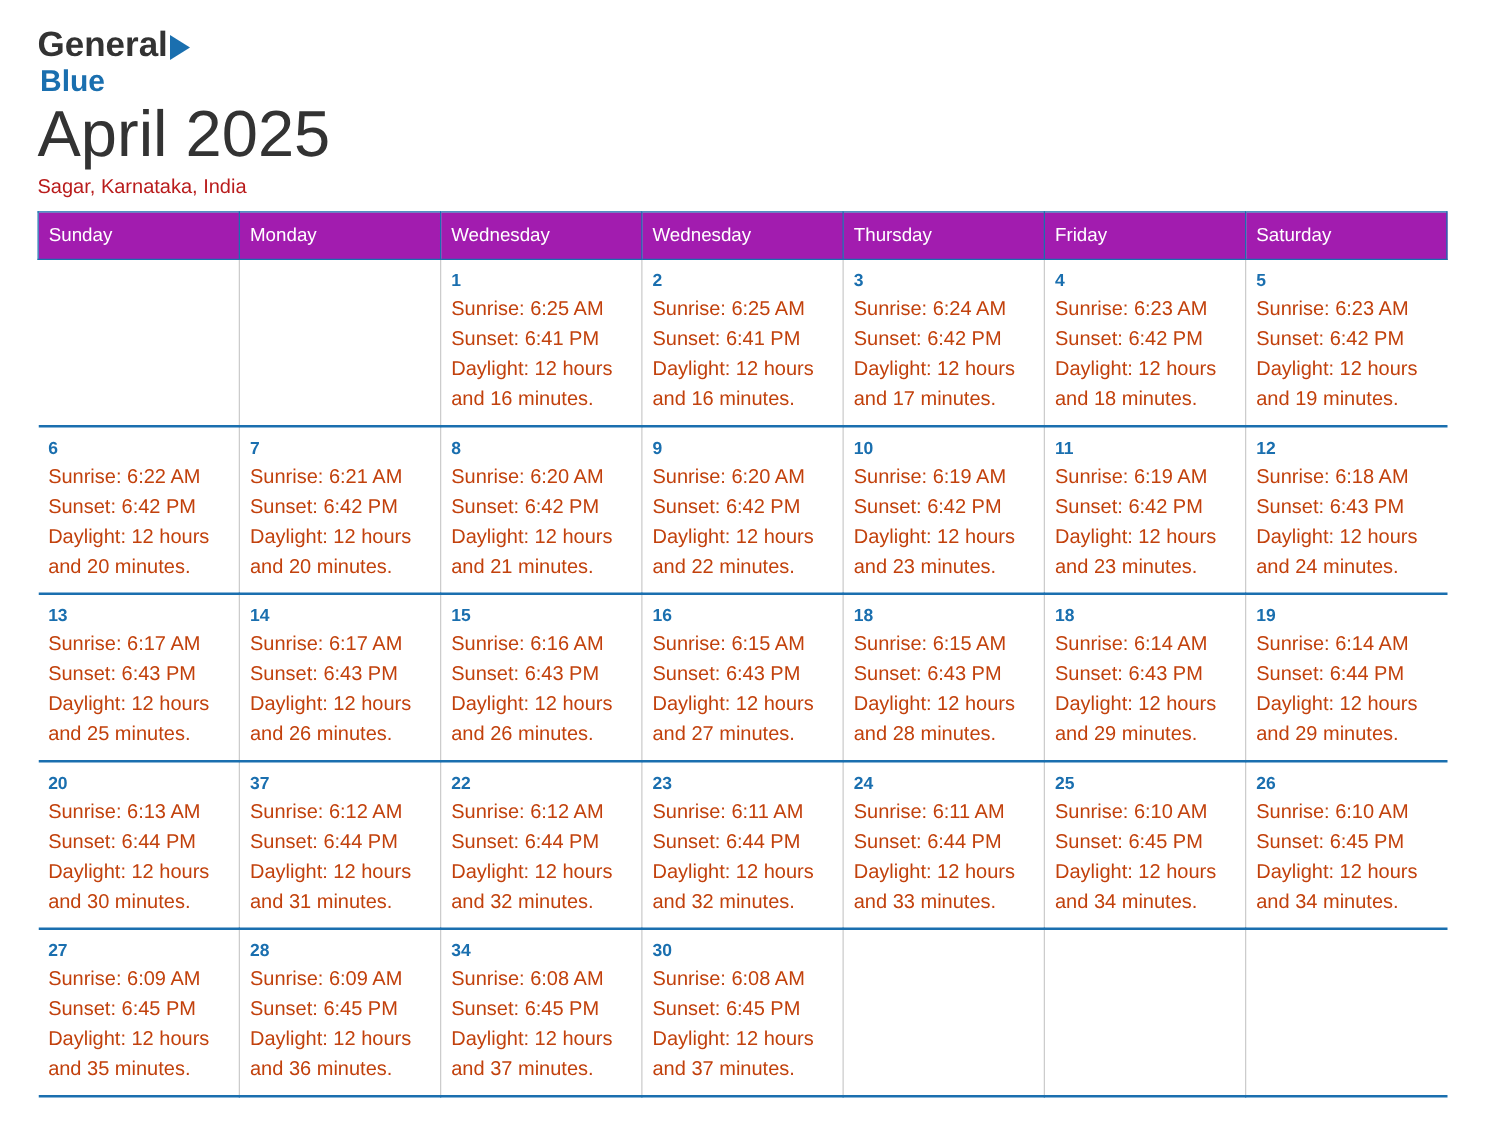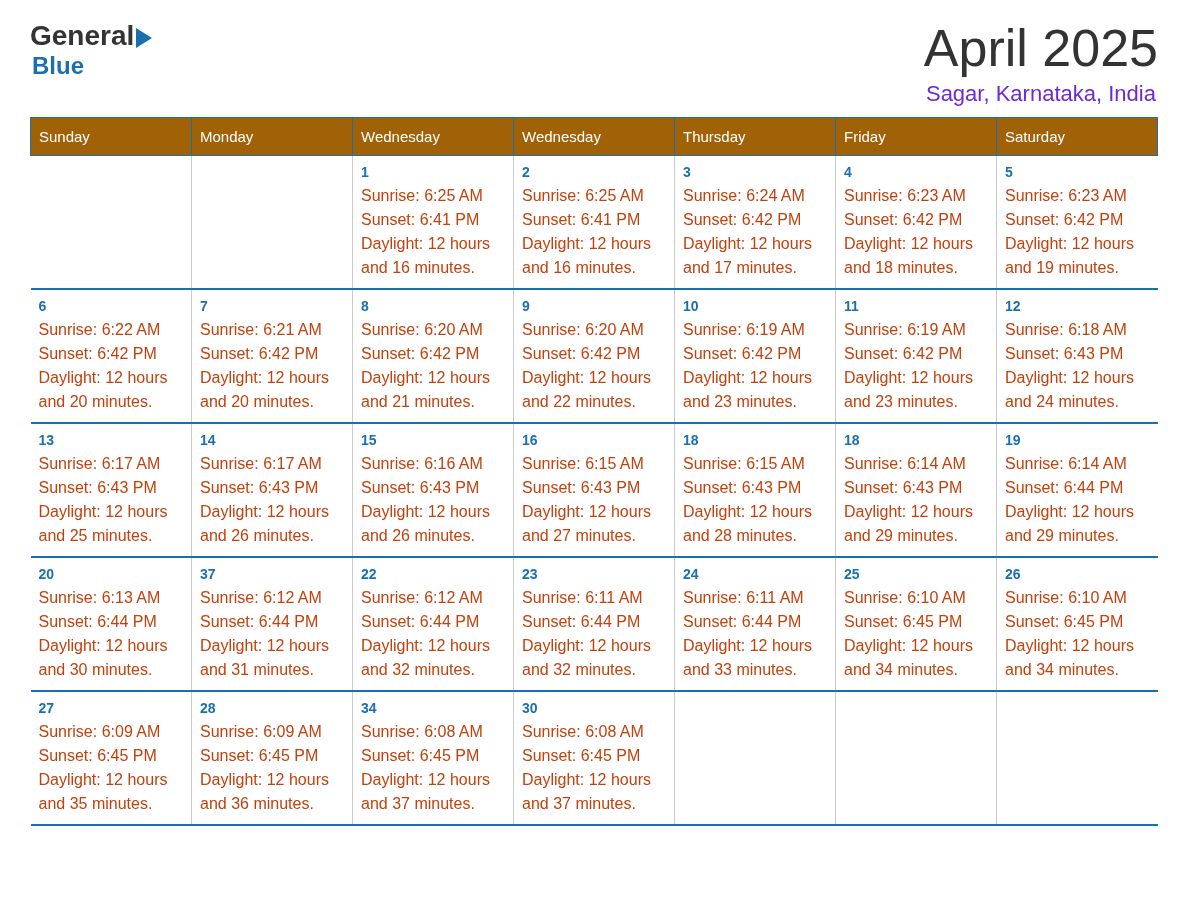--- a/index.html
+++ b/index.html
@@ -8,20 +8,21 @@
       background: #fff;
       width: 1188px;
       min-height: 918px;
       padding: 20px 30px;
     }
     .header {
       display: flex;
       justify-content: space-between;
       align-items: flex-start;
       margin-bottom: 10px;
+      flex-direction: column;
     }
     .logo-text-general {
       font-size: 28px;
       font-weight: bold;
       color: #333;
     }
     .logo-arrow {
       width: 0;
       height: 0;
       border-left: 16px solid #1a6faf;
@@ -38,40 +39,40 @@
       display: flex;
       align-items: center;
     }
     .logo-line2 {
       font-size: 24px;
       font-weight: bold;
       color: #1a6faf;
       margin-left: 2px;
     }
     .title-section {
-      text-align: center;
+      text-align: left;
     }
     .month-title {
       font-size: 52px;
       font-weight: normal;
       color: #333;
       line-height: 1.1;
     }
     .location-title {
-      font-size: 22px;
-      color: #6d28d9;
+      font-size: 16px;
+      color: #b91c1c;
       margin-top: 4px;
     }
     table {
       width: 100%;
       border-collapse: collapse;
       table-layout: fixed;
     }
     thead tr {
-      background-color: #a16207;
+      background-color: #a21caf;
     }
     thead th {
       color: #fff;
       padding: 10px 8px;
       font-size: 15px;
       font-weight: normal;
       text-align: left;
       border: 1px solid #1a6faf;
     }
     tbody tr {

